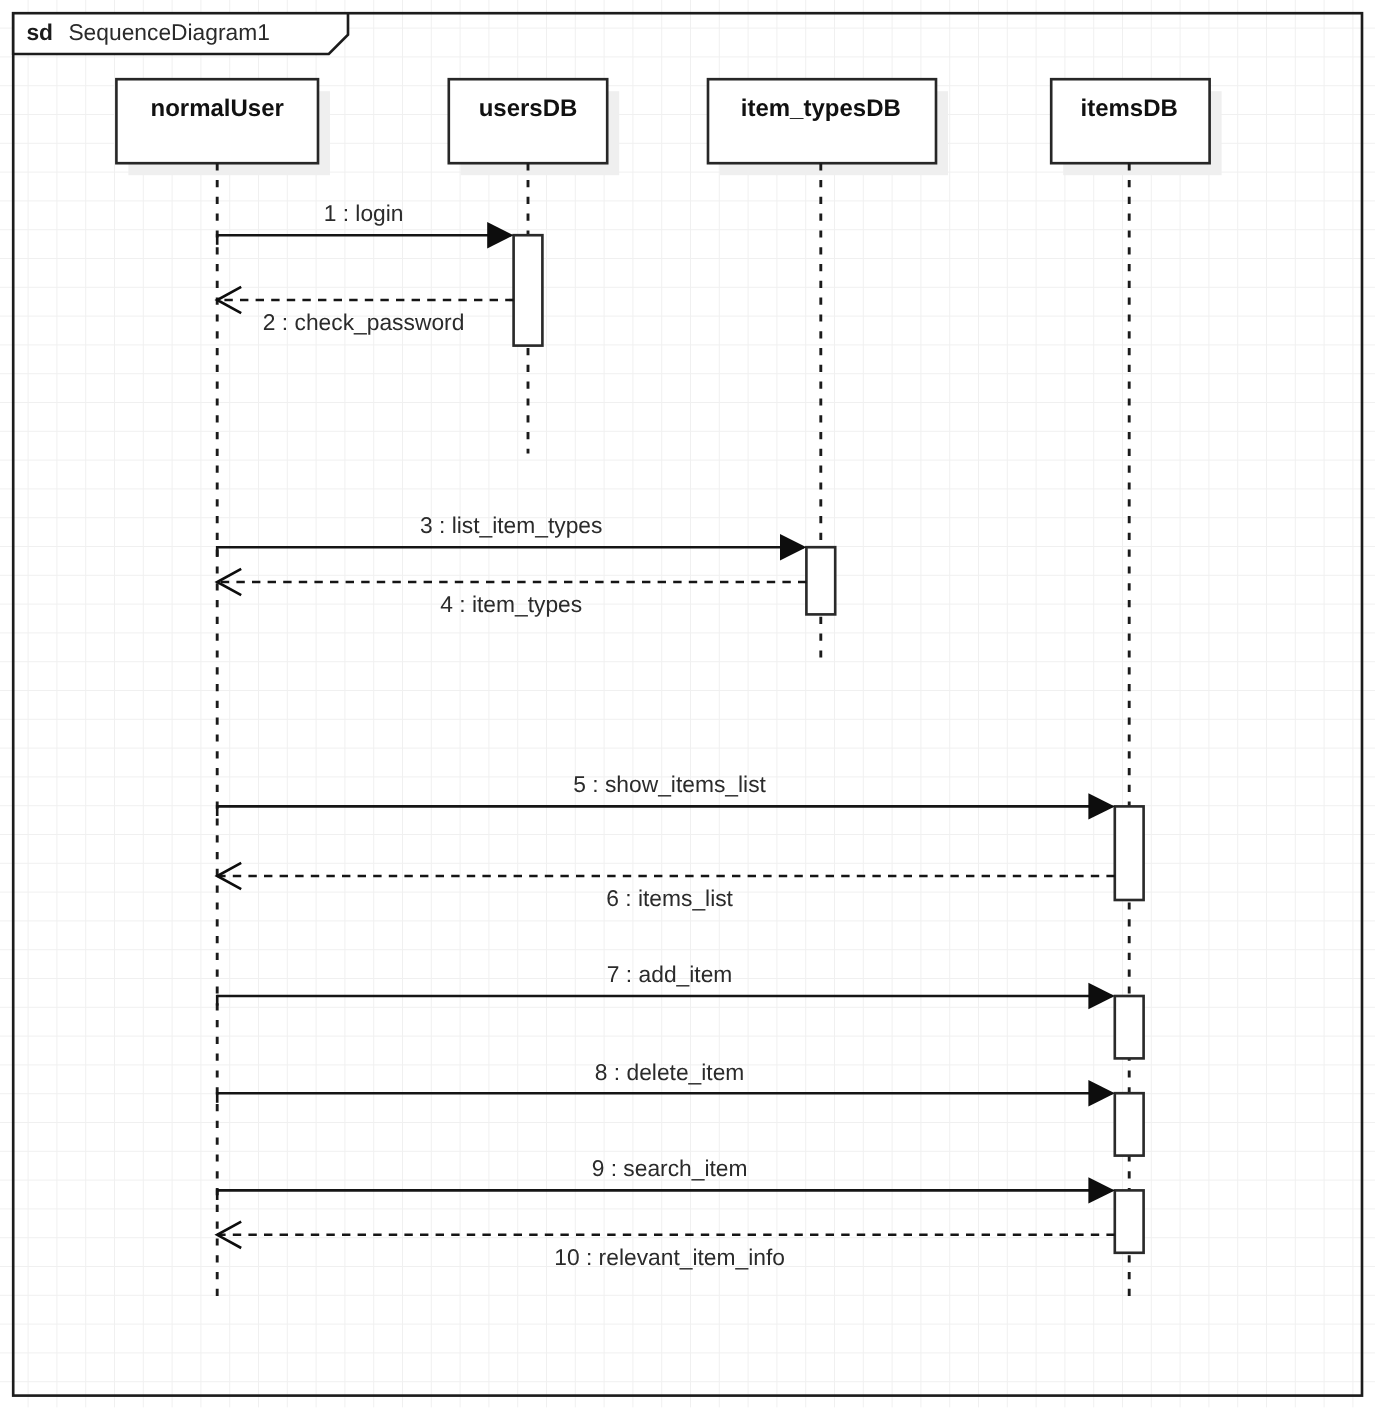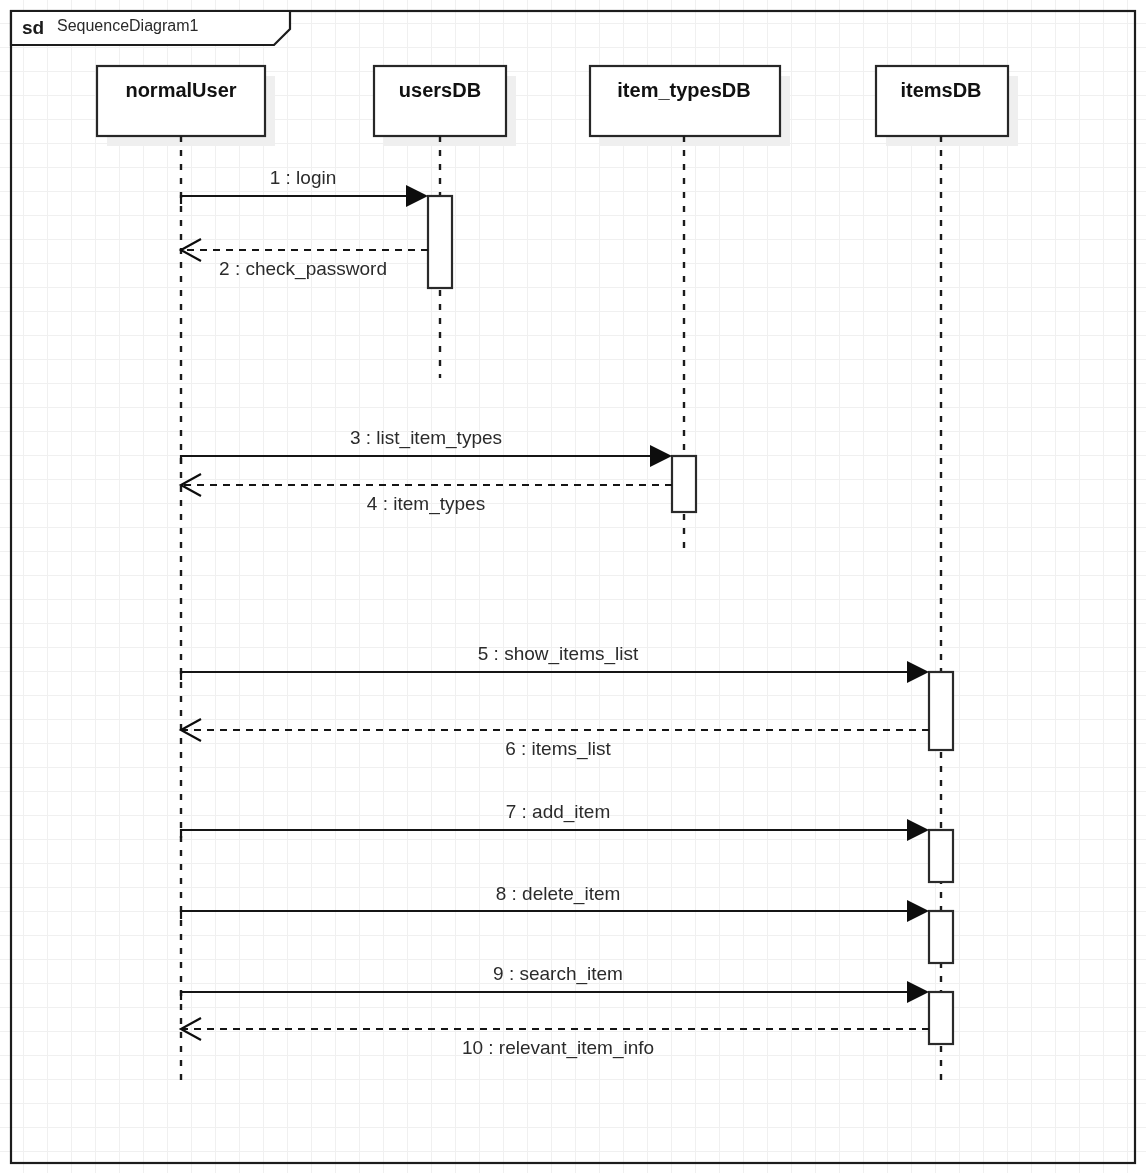--- a/index.html
+++ b/index.html
@@ -184,15 +184,15 @@
         <g>
           <line x1="929" y1="1029" x2="181" y2="1029" class="msg-line-dashed"></line>
           <polyline points="201,1018 181,1029 201,1040" class="arrow-open"></polyline>
           <text x="558" y="1054" class="msg-label">10 : relevant_item_info</text>
         </g>
       </g>
   </svg>
 
   <div id="tab-text-holder" style="position:absolute;left:0;top:0;">
     <span id="tab-kind-span" style="position:absolute;left:22px;top:17px;font-size:19px;font-weight:bold;color:#1b1b1b;text-align:right;">sd</span>
-    <span id="tab-title-span" style="position:absolute;left:57px;top:17px;font-size:16px;color:#2a2a2a;">SequenceDiagram1</span>
+    <span id="tab-title-span" style="position:absolute;left:57px;top:17px;font-size:19px;color:#2a2a2a;">SequenceDiagram1</span>
   </div>
 </div>
 
 </body></html>

